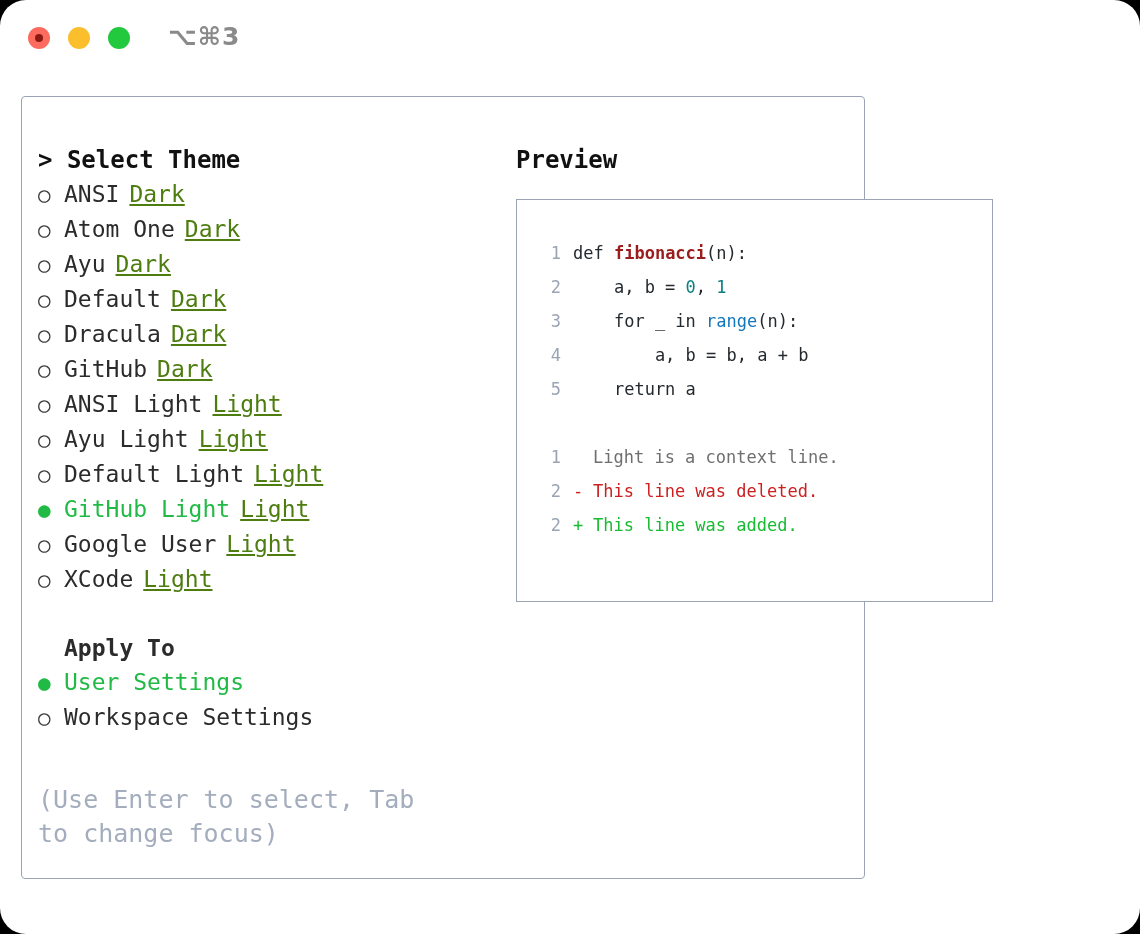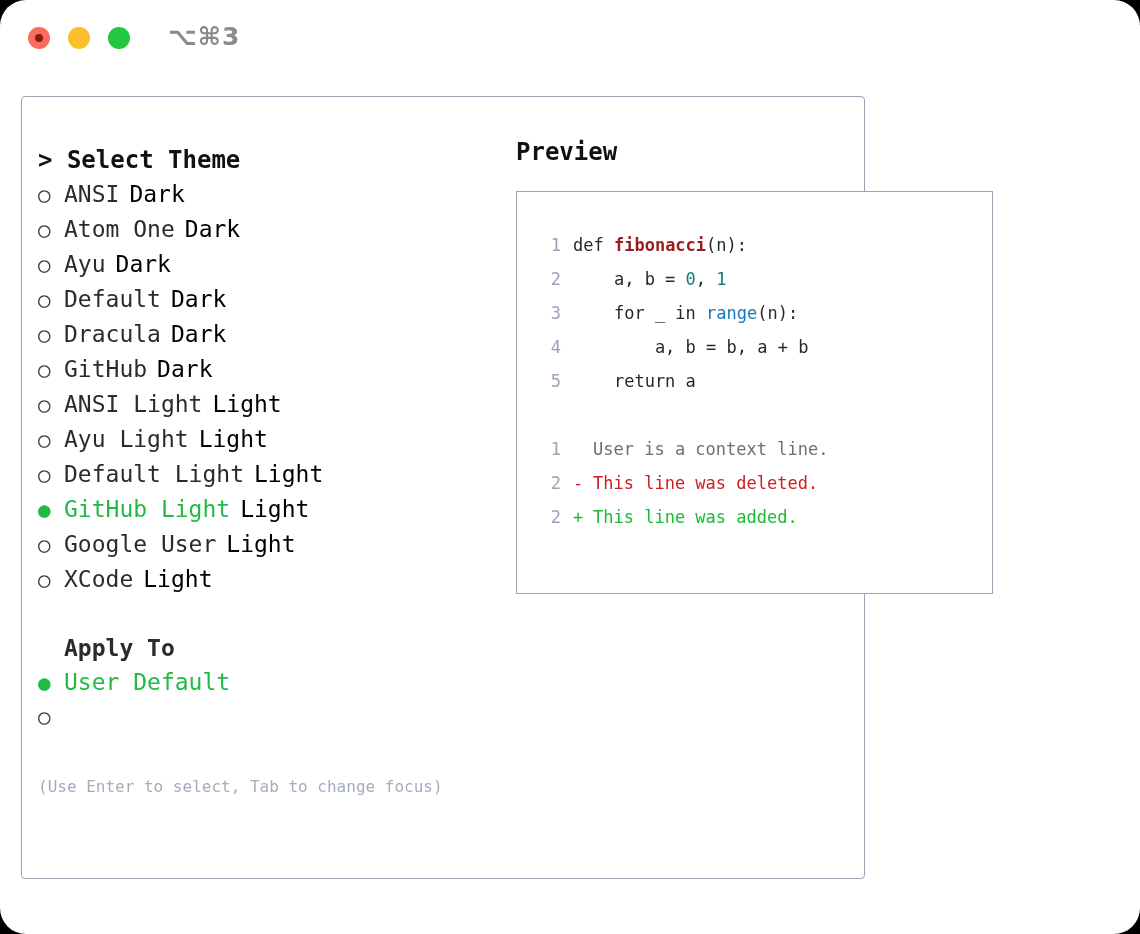--- a/index.html
+++ b/index.html
@@ -102,48 +102,49 @@
   .bullet {
     width: 26px;
     flex: 0 0 26px;
     font-size: 21px;
     color: #3d3d3d;
   }
   .bullet.on { color: #21ba45; }
   .opt-label { color: #2b2b2b; }
   .opt-label.sel { color: #21ba45; text-align: center; }
   .opt-badge {
-    color: #000000;
+    color: #4d7c0f;
     margin-left: 10px;
+    text-decoration: underline;
   }
 
   .subsection {
     font-size: 23px;
     color: #2b2b2b;
     line-height: 34px;
     padding-left: 26px;
     white-space: pre;
     font-weight: bold;
   }
 
   .spacer { height: 34px; }
 
   #hint {
-    margin-top: 36px;
-    font-size: 16px;
+    margin-top: 48px;
+    font-size: 25px;
     color: #a3adbd;
     line-height: 34px;
     width: 420px;
   }
 
   
   #right-col {
     position: absolute;
     left: 479px;
-    top: 38px;
+    top: 46px;
     width: 490px;
     padding-left: 15px;
   }
   #preview-title {
     font-size: 24px;
     font-weight: bold;
     color: #111111;
     line-height: 34px;
   }
   #preview-box {
@@ -212,40 +213,40 @@
           <div class="opt-row"><span class="bullet on">●</span><span class="opt-label sel">GitHub Light</span><span class="opt-badge">Light</span></div>
           <div class="opt-row"><span class="bullet">○</span><span class="opt-label">Google User</span><span class="opt-badge">Light</span></div>
           <div class="opt-row"><span class="bullet">○</span><span class="opt-label">XCode</span><span class="opt-badge">Light</span></div>
         </div>
 
       <div class="spacer"></div>
 
       <div class="subsection">Apply To</div>
 
       <div id="apply-options">
-          <div class="opt-row"><span class="bullet on">●</span><span class="opt-label sel">User Default</span></div>
-          <div class="opt-row"><span class="bullet">○</span></div>
+          <div class="opt-row"><span class="bullet on">●</span><span class="opt-label sel">User Settings</span></div>
+          <div class="opt-row"><span class="bullet">○</span><span class="opt-label">Workspace Settings</span></div>
         </div>
 
       <div id="hint">(Use Enter to select, Tab to change focus)</div>
     </div>
 
     <div id="right-col">
       <div id="preview-title">Preview</div>
       <div id="preview-box">
         <div id="code-block">
             <div class="code-line"><span class="lnum">1</span><span class="tok-plain">def </span><span class="tok-func">fibonacci</span><span class="tok-plain">(n):</span></div>
             <div class="code-line"><span class="lnum">2</span><span class="tok-plain">    a, b = </span><span class="tok-num">0</span><span class="tok-plain">, </span><span class="tok-num">1</span></div>
             <div class="code-line"><span class="lnum">3</span><span class="tok-plain">    for _ in </span><span class="tok-call">range</span><span class="tok-plain">(n):</span></div>
             <div class="code-line"><span class="lnum">4</span><span class="tok-plain">        a, b = b, a + b</span></div>
             <div class="code-line"><span class="lnum">5</span><span class="tok-plain">    return a</span></div>
           </div>
         <div class="diff-gap"></div>
         <div id="diff-block">
-            <div class="code-line"><span class="lnum">1</span><span class="diff-mark diff-ctx"> </span><span class="diff-ctx">User is a context line.</span></div>
+            <div class="code-line"><span class="lnum">1</span><span class="diff-mark diff-ctx"> </span><span class="diff-ctx">Light is a context line.</span></div>
             <div class="code-line"><span class="lnum">2</span><span class="diff-mark diff-del">-</span><span class="diff-del">This line was deleted.</span></div>
             <div class="code-line"><span class="lnum">2</span><span class="diff-mark diff-add">+</span><span class="diff-add">This line was added.</span></div>
           </div>
       </div>
     </div>
 
   </div>
 </div>
 
 </body></html>

